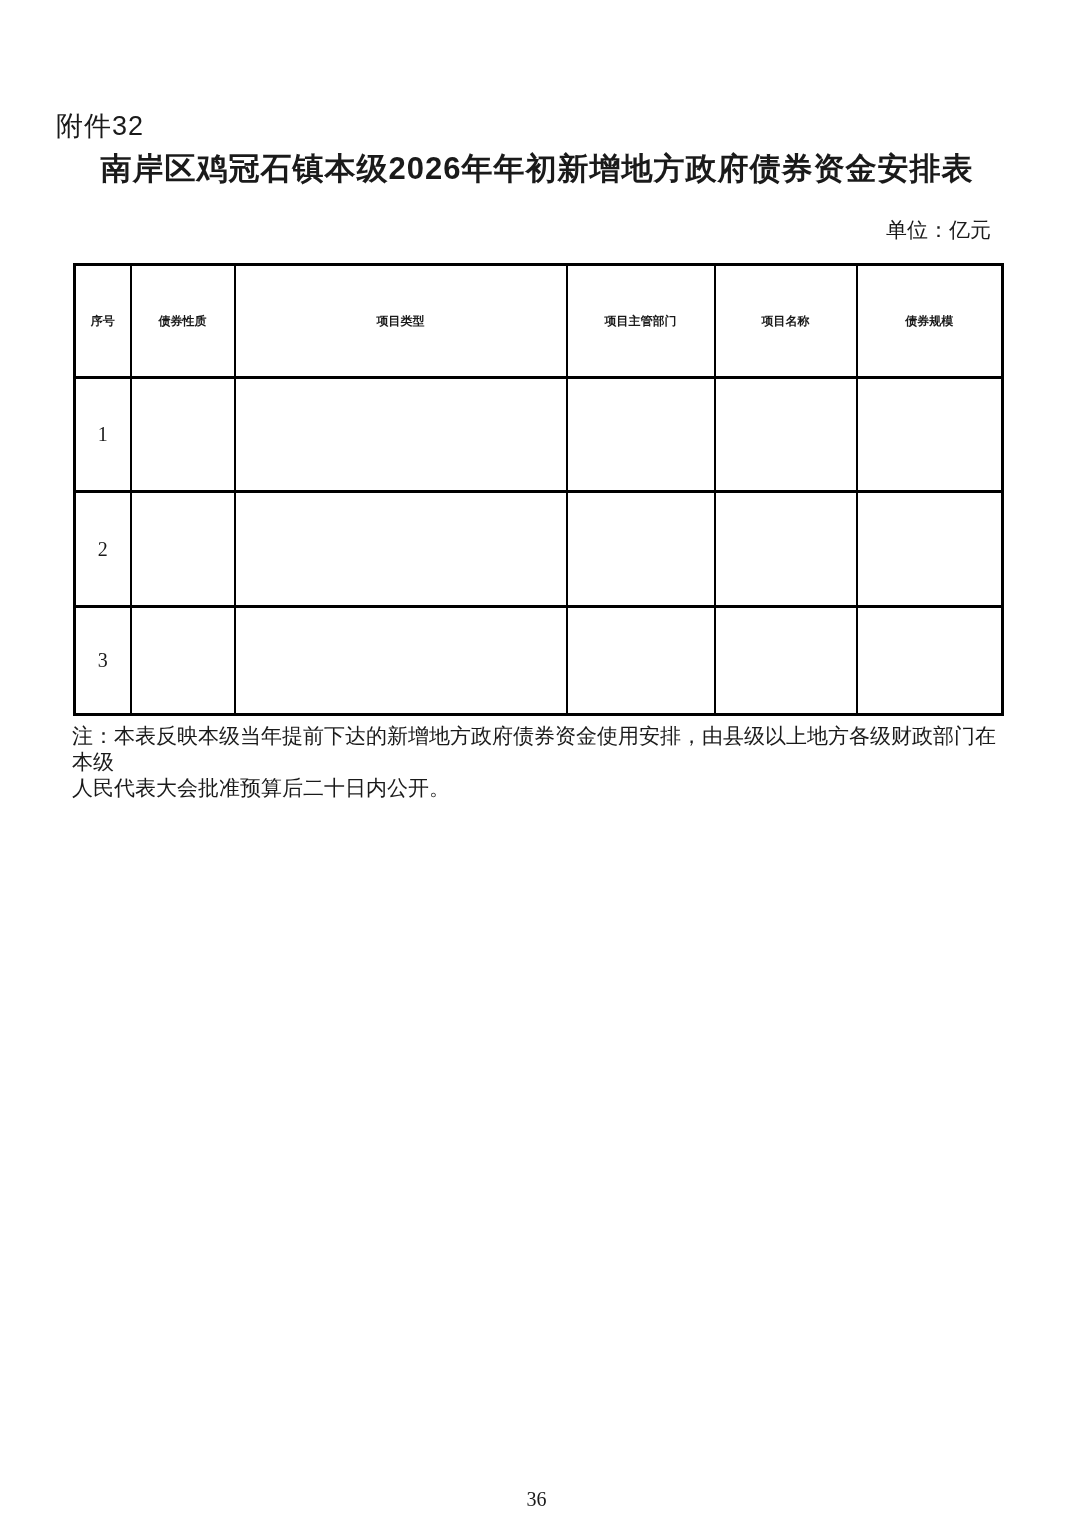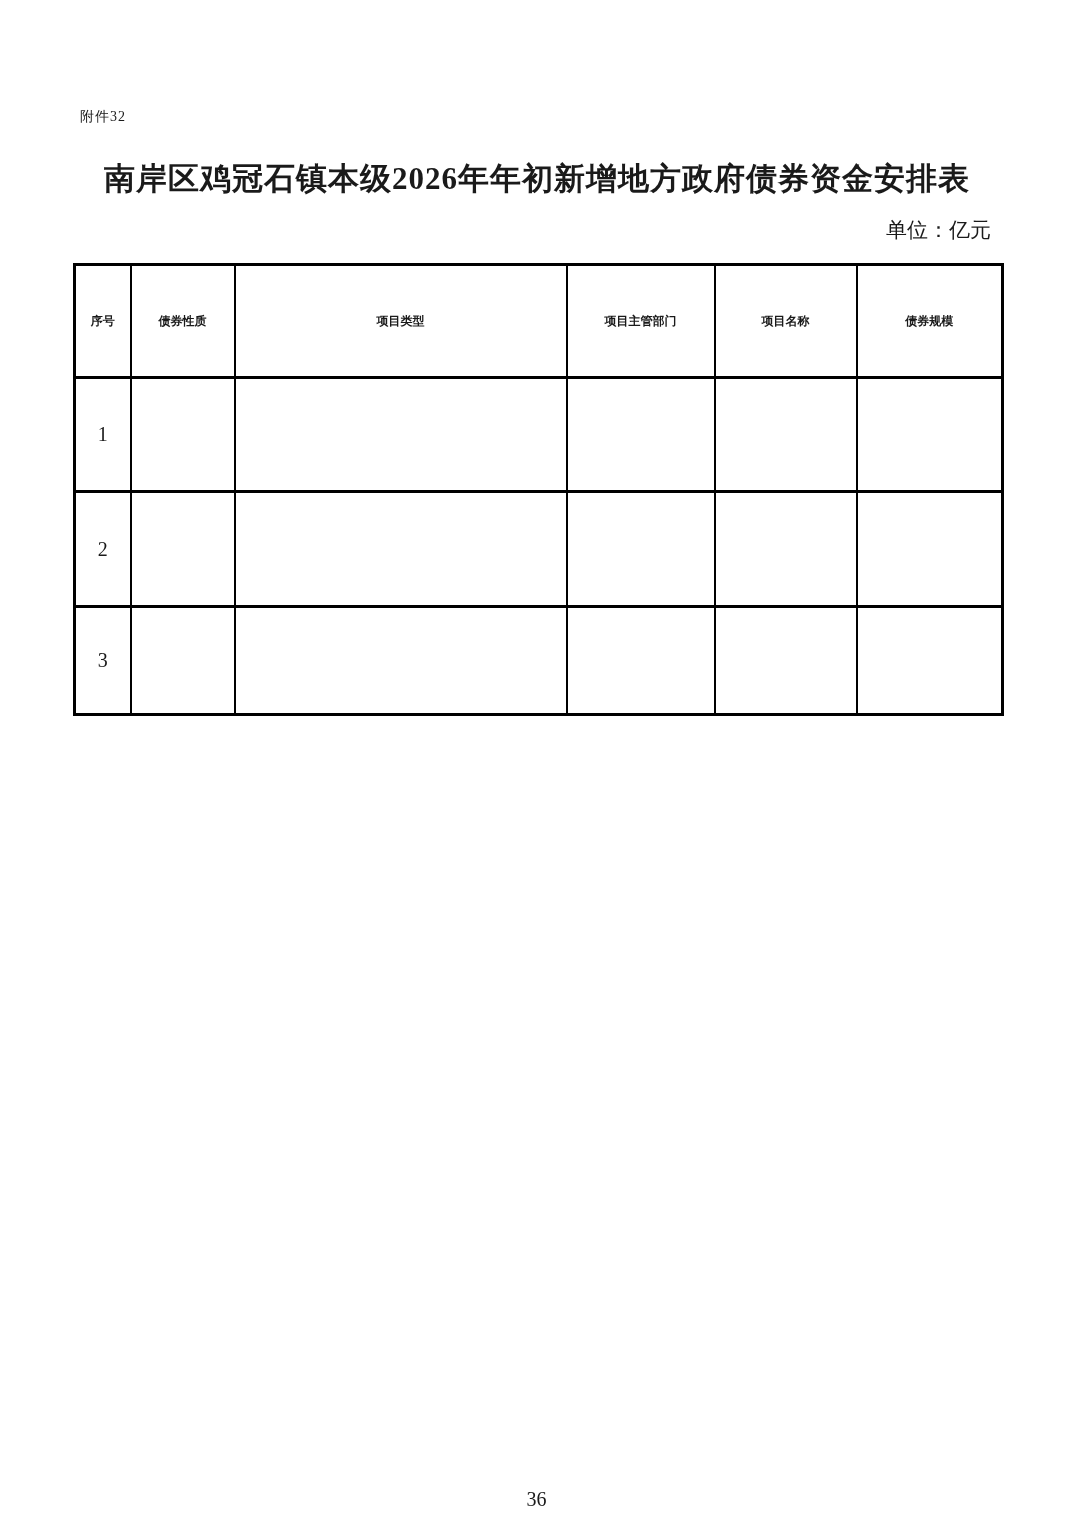--- a/index.html
+++ b/index.html
@@ -10,37 +10,36 @@
   }
   .page {
     position: relative;
     width: 1074px;
     height: 1520px;
     background: #ffffff;
     overflow: hidden;
   }
   .attachment {
     position: absolute;
-    left: 80px;
+    left: 56px;
     top: 108px;
-    font-size: 14px;
+    font-size: 27px;
     letter-spacing: 1px;
-    font-family: Liberation Serif, serif;
+    font-family: Liberation Sans, sans-serif;
   }
   .title {
     position: absolute;
     left: 0;
     right: 0;
     top: 148px;
     text-align: center;
     font-size: 31px;
     font-weight: bold;
-    font-family: Liberation Serif, serif;
+    font-family: Liberation Sans, sans-serif;
     letter-spacing: 1px;
-    margin-top: 10px;
   }
   .unit {
     position: absolute;
     right: 83px;
     top: 216px;
     font-size: 21px;
     font-family: "Liberation Serif", "DejaVu Serif", serif;
   }
   table.bond-table {
     position: absolute;
@@ -144,16 +143,20 @@
         <td>3</td>
         <td></td>
         <td></td>
         <td></td>
         <td></td>
         <td></td>
       </tr>
     </tbody>
   </table>
 
+  <div class="note">
+    <div>注：本表反映本级当年提前下达的新增地方政府债券资金使用安排，由县级以上地方各级财政部门在本级</div>
+    <div>人民代表大会批准预算后二十日内公开。</div>
+  </div>
 
   <div class="page-number">36</div>
 
 </div>
 
 </body></html>

